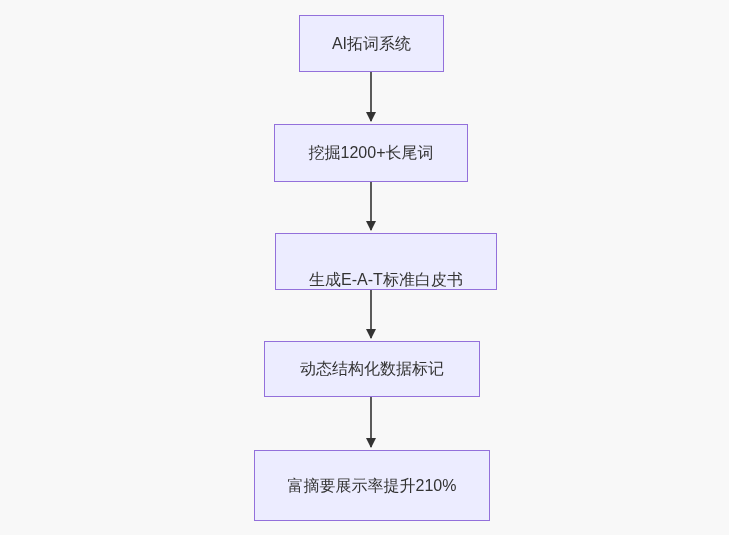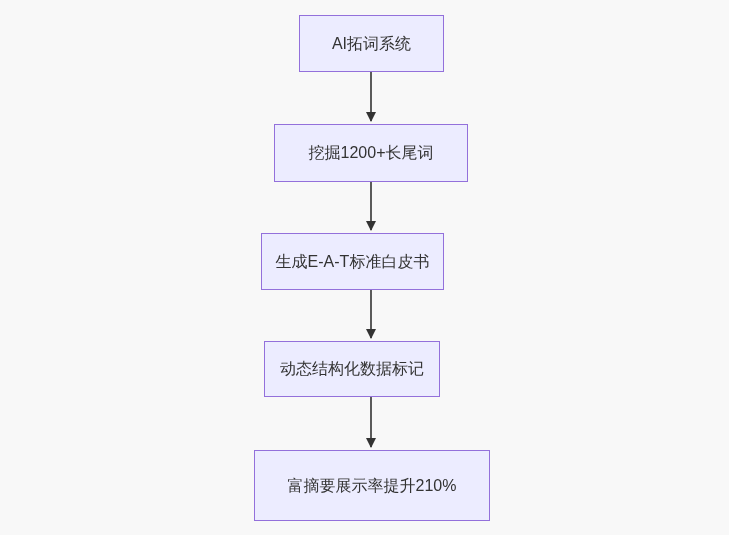--- a/index.html
+++ b/index.html
@@ -72,25 +72,25 @@
   </svg>
 
   <div class="flow-node" style="left:299px; top:15px;  width:145px; height:57px;">
     <span class="node-label">AI拓词系统</span>
   </div>
 
   <div class="flow-node" style="left:274px; top:124px; width:194px; height:58px;text-align:right;">
     <span class="node-label">挖掘1200+长尾词</span>
   </div>
 
-  <div class="flow-node" style="left:261px; top:233px; width:183px; height:57px;">
+  <div class="flow-node" style="left:275px; top:233px; width:222px; height:57px;align-items:flex-end;">
     <span class="node-label">生成E-A-T标准白皮书</span>
   </div>
 
-  <div class="flow-node" style="left:264px; top:341px; width:176px; height:56px;">
+  <div class="flow-node" style="left:264px; top:341px; width:216px; height:56px;">
     <span class="node-label">动态结构化数据标记</span>
   </div>
 
   <div class="flow-node" style="left:254px; top:450px; width:236px; height:71px;">
     <span class="node-label">富摘要展示率提升210%</span>
   </div>
 
 </div>
 
 </body></html>

